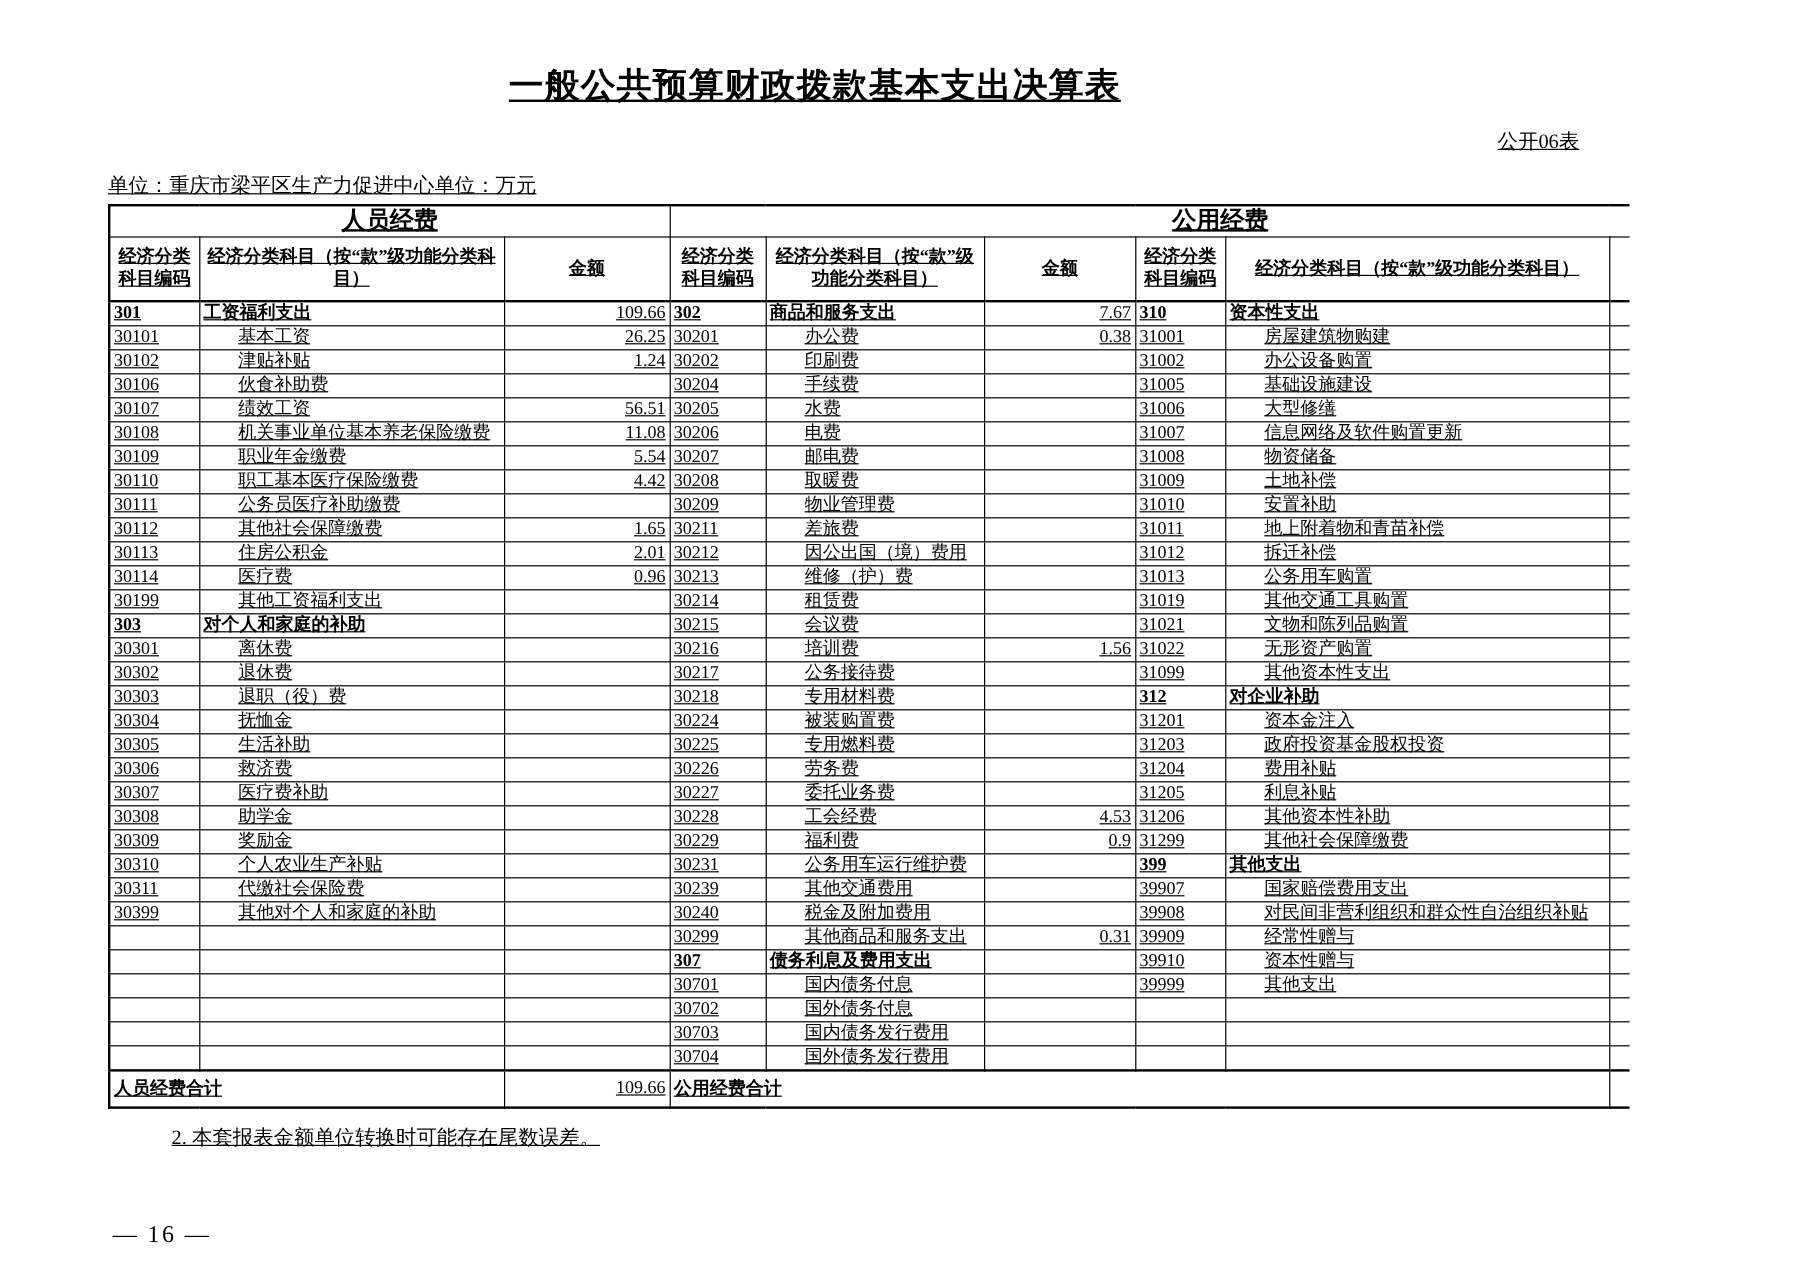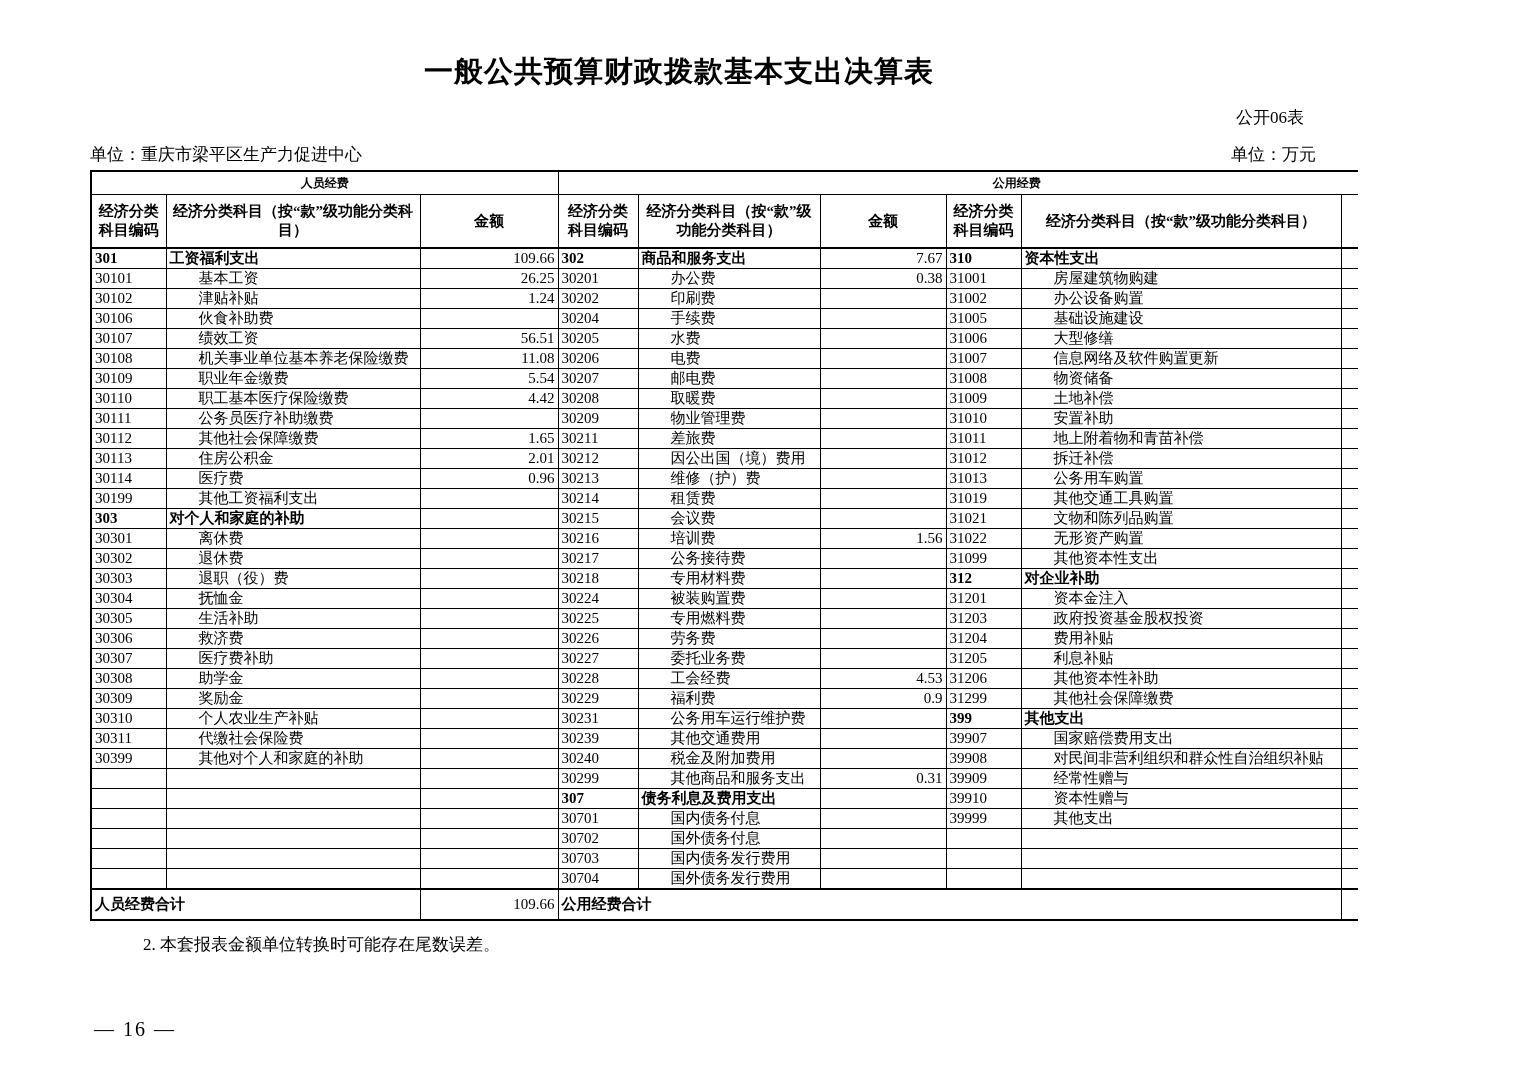--- a/index.html
+++ b/index.html
@@ -1,48 +1,48 @@
 <!DOCTYPE html>
 <html><head>
 <meta charset="utf-8">
 <style>
   html,body{margin:0;padding:0;background:#fff;}
   body{
     width:1515px;height:1069px;
     font-family:"Liberation Serif","DejaVu Serif",serif;
     color:#000;
   }
-  .page{position:relative;width:1358px;height:1069px;overflow:hidden;}
+  .page{position:relative;width:1358px;height:1069px;overflow:hidden;text-decoration:underline;}
   .doc-title{
     margin:0;padding-top:52px;
     text-align:center;font-size:29px;font-weight:bold;letter-spacing:1px;
   }
   .form-number{
-    margin-top:14px;margin-right:54px;
+    margin-top:14px;margin-right:42px;
     text-align:right;font-size:17px;
   }
   .units-row{
-    display:flex;justify-content:space-between;
+    display:flex;justify-content:flex-start;
     margin:14px 42px 4px 90px;
     font-size:17px;
   }
   table.fin{
     margin-left:90px;
     width:1385px;
     border-collapse:collapse;table-layout:fixed;
     border:2px solid #000;
   }
   table.fin th,table.fin td{
     border:1px solid #000;
     padding:0 3px;
     font-size:15px;
     overflow:hidden;
   }
   table.fin thead th{font-weight:bold;text-align:center;vertical-align:middle;line-height:1.25;}
-  table.fin thead tr.group-row th{height:22px;font-size:12px;}
+  table.fin thead tr.group-row th{height:22px;font-size:20px;}
   table.fin thead tr.cols-row th{height:52px;border-bottom-width:2px;}
   table.fin tbody td{height:19px;line-height:19px;white-space:nowrap;vertical-align:middle;}
   td.code{text-align:left;}
   td.subject{text-align:left;}
   td.subject.indent{padding-left:32px;}
   td.amount{text-align:right;}
   td.bold{font-weight:bold;}
   table.fin tfoot td{height:29px;border-top-width:2px;vertical-align:middle;}
   td.total-label{text-align:left;font-weight:bold;font-size:16px;}
   td.total-amount{text-align:right;font-size:15px;}

